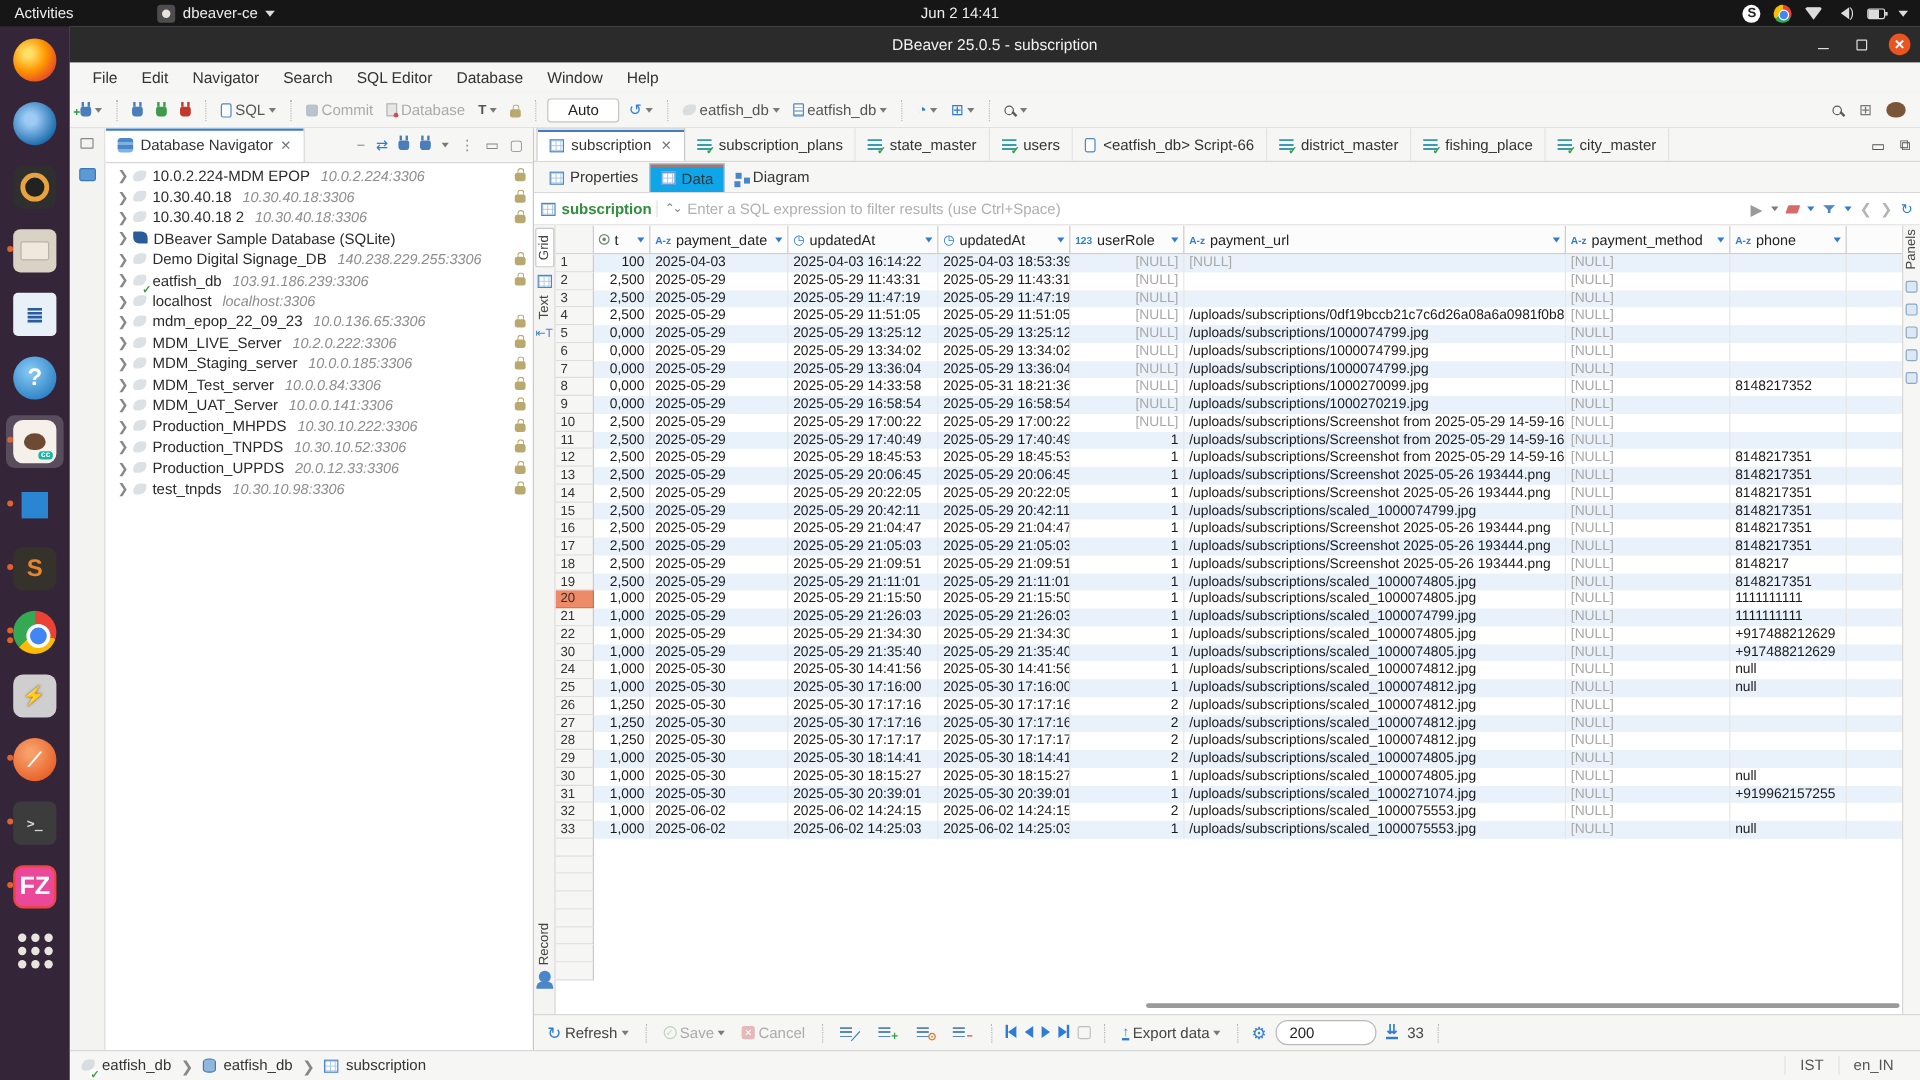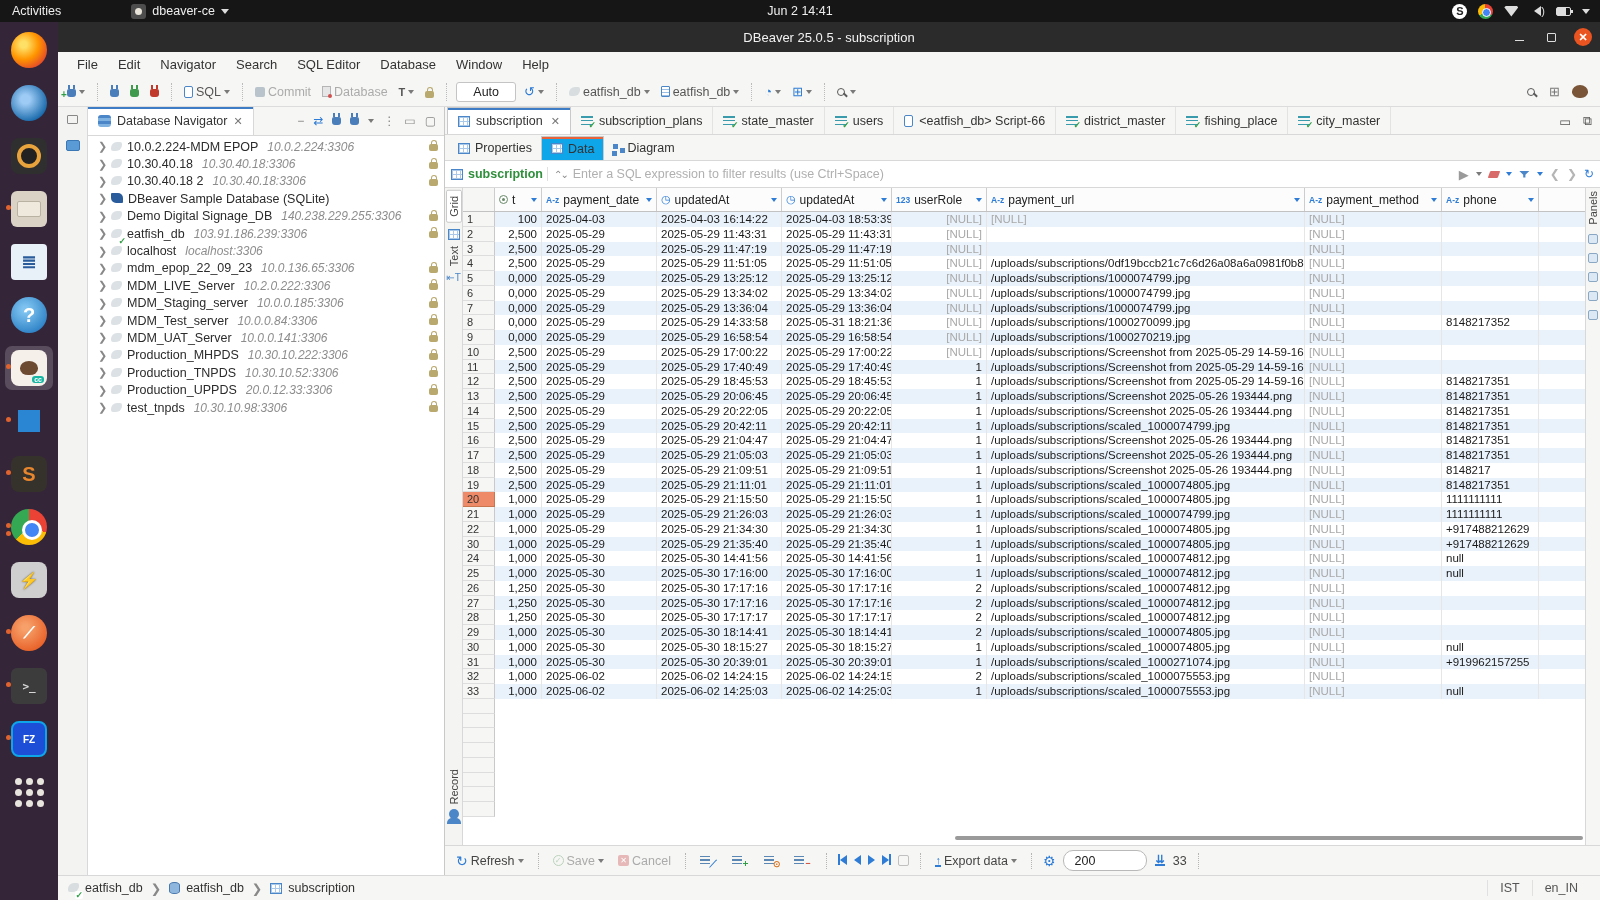--- a/index.html
+++ b/index.html
@@ -42,21 +42,21 @@
   .d-dbeaver::before{content:"cc";position:absolute;right:3px;bottom:3px;background:#19b5a3;color:#fff;font-size:7px;border-radius:3px;padding:0 2px;z-index:2}
   .d-vscode{background:transparent;color:#2a86d2;font-size:26px}
   .d-vscode::after{content:"";width:22px;height:22px;background:#2a86d2;clip-path:polygon(70% 0,100% 12%,100% 88%,70% 100%,15% 70%,0 78%,0 22%,15 30%)}
   .d-sublime{background:#35322c;color:#e8862e;font-size:20px}
   .d-chrome{border-radius:50%;background:conic-gradient(#ea4335 0 30%,#fbbc05 30% 63%,#34a853 63% 100%);position:relative}
   .d-chrome::after{content:"";position:absolute;left:11px;top:11px;width:14px;height:14px;border-radius:50%;background:#4285f4;border:3px solid #fff}
   .d-remote{background:#cfcfcf;position:relative}
   .d-remote::after{content:"⚡";color:#e8c31e;font-size:16px;text-shadow:0 0 2px #555}
   .d-postman{background:radial-gradient(circle at 40% 35%,#f7a06a 10%,#e75e25 80%);border-radius:50%;color:#fff;font-size:16px}
   .d-terminal{background:#3c3c3c;border-radius:6px;color:#d6d6d6;font-size:11px;font-family:"DejaVu Sans Mono",monospace}
-  .d-filezilla{background:#1d4ed8;color:#fff;font-size:10px;border:2px solid #0ea5e9}
+  .d-filezilla{background:#ec4899;color:#fff;font-size:21px;border:2px solid #ef4444}
   .d-grid{background:transparent;display:grid;grid-template-columns:repeat(3,7px);grid-gap:4px;width:auto;height:auto}
   .d-grid i{width:7px;height:7px;border-radius:50%;background:#e8e4de}
   
   .win{position:absolute;left:58px;top:22px;right:0;bottom:0;background:#f6f6f4;display:flex;flex-direction:column;font-size:13px;color:#333}
   .titlebar{height:30px;background:#2b2b2b;color:#f2f2f2;display:flex;align-items:center;justify-content:center;position:relative;font-size:13px}
   .winctl{position:absolute;right:8px;top:0;height:100%;display:flex;align-items:center;gap:14px}
   .wc{width:18px;height:18px;display:flex;align-items:center;justify-content:center;color:#ddd;font-size:12px}
   .wc.close{background:#e95420;border-radius:50%;color:#fff;font-size:11px;font-weight:bold}
   .wc .restore{width:9px;height:9px;border:1px solid #ddd;border-radius:1px}
   .wc .mini{width:9px;height:1.5px;background:#ddd;margin-top:7px}

